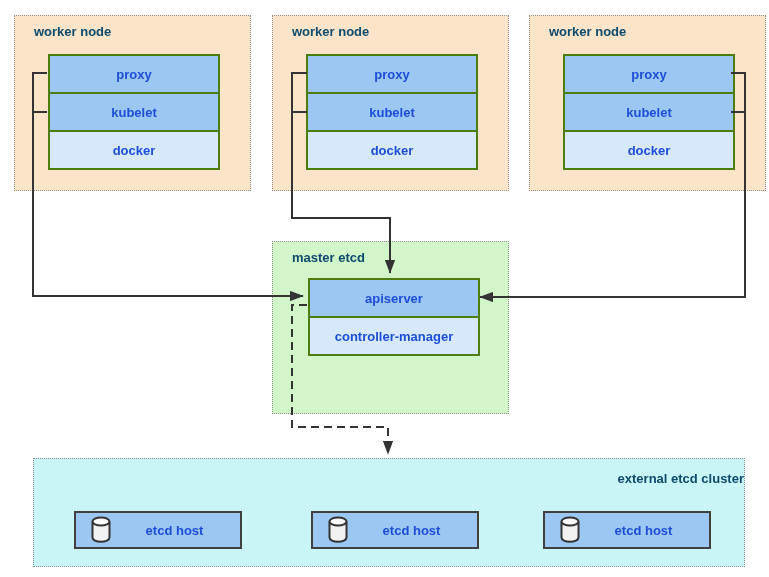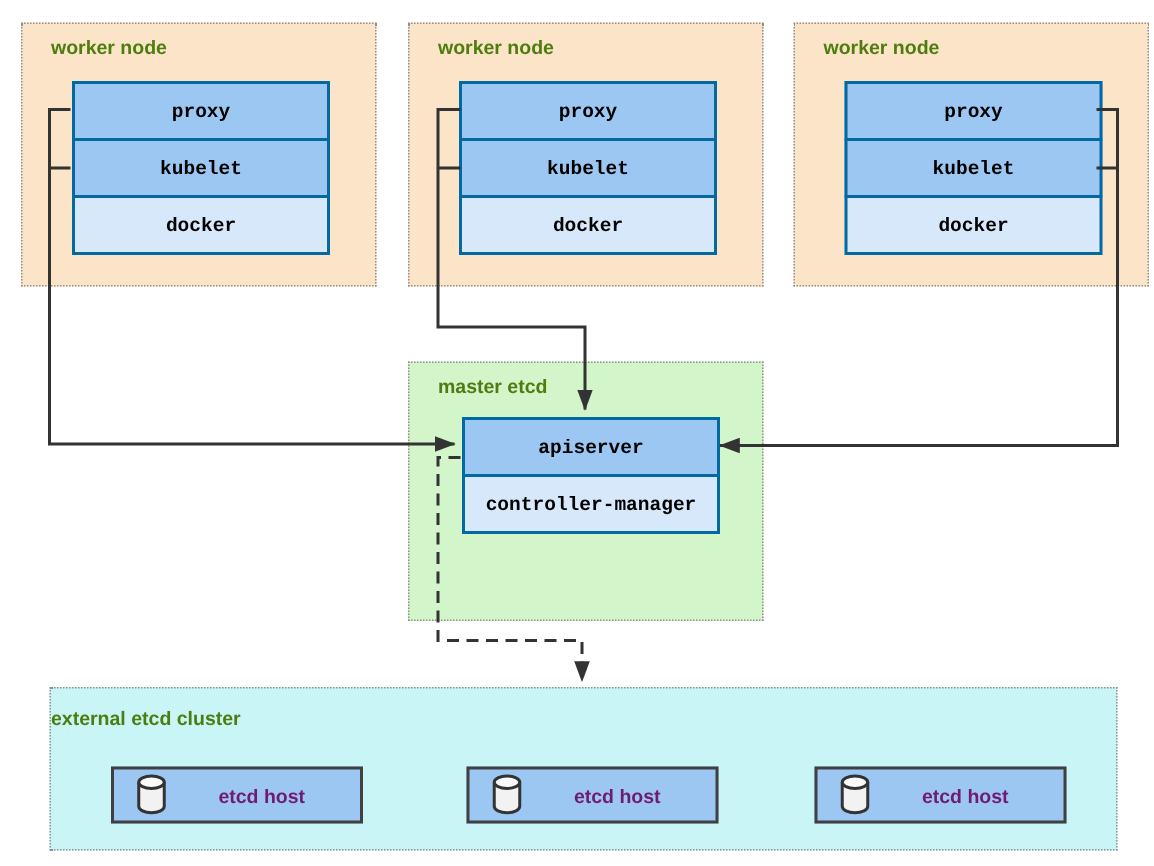--- a/index.html
+++ b/index.html
@@ -11,59 +11,59 @@
     overflow:hidden;
   }
   .node{
     position:absolute;
     border:1px dotted #8f8f8f;
     box-sizing:border-box;
   }
   .node-label{
     position:absolute;
     top:8px;left:19px;
-    font-size:13px;font-weight:bold;color:#4d7c0f;
+    font-size:13px;font-weight:bold;color:#0c4a6e;
     white-space:nowrap;
   }
   .worker{ background:#fbe4c7; width:237px; height:176px; top:15px; }
   .worker-1{ left:14px; }
   .worker-2{ left:272px; }
   .worker-3{ left:529px; }
   .master{ background:#d2f5ca; left:272px; top:241px; width:237px; height:173px; }
   .etcd{ background:#c9f5f6; left:33px; top:458px; width:712px; height:109px; }
-  .etcd .node-label{ left:0; right:0; top:12px; text-align:left; }
+  .etcd .node-label{ left:0; right:0; top:12px; text-align:right; }
 
   .stack{
     position:absolute;
     left:33px; top:38px;
     width:172px;
   }
   .master .stack{ left:35px; top:36px; }
   .comp{
     box-sizing:border-box;
     height:40px;
     margin-top:-2px;
-    border:2px solid #0369a1;
+    border:2px solid #4d7c0f;
     display:flex;align-items:center;justify-content:center;
-    font-size:13px;font-weight:bold;color:#000000;font-family:Liberation Mono, monospace;
+    font-size:13px;font-weight:bold;color:#1d4ed8;
   }
   .comp:first-child{ margin-top:0; }
   .comp.blue{ background:#9cc7f2; }
   .comp.lightblue{ background:#d6e8fa; }
 
   .etcd-host{
     position:absolute;
     top:52px;
     width:168px;height:38px;
     box-sizing:border-box;
     background:#9cc7f2;
     border:2px solid #404040;
     display:flex;align-items:center;
     padding:0 10px 0 13px;
-    font-size:13px;font-weight:bold;color:#701a75;
+    font-size:13px;font-weight:bold;color:#1d4ed8;
   }
   .etcd-host .host-label{ flex:1; text-align:center; }
   .host-1{ left:40px; }
   .host-2{ left:277px; }
   .host-3{ left:509px; }
   .db-icon{ flex:0 0 auto; margin-right:6px; display:block; }
 
   .wires{
     position:absolute;left:0;top:0;width:769px;height:577px;
     pointer-events:none;

